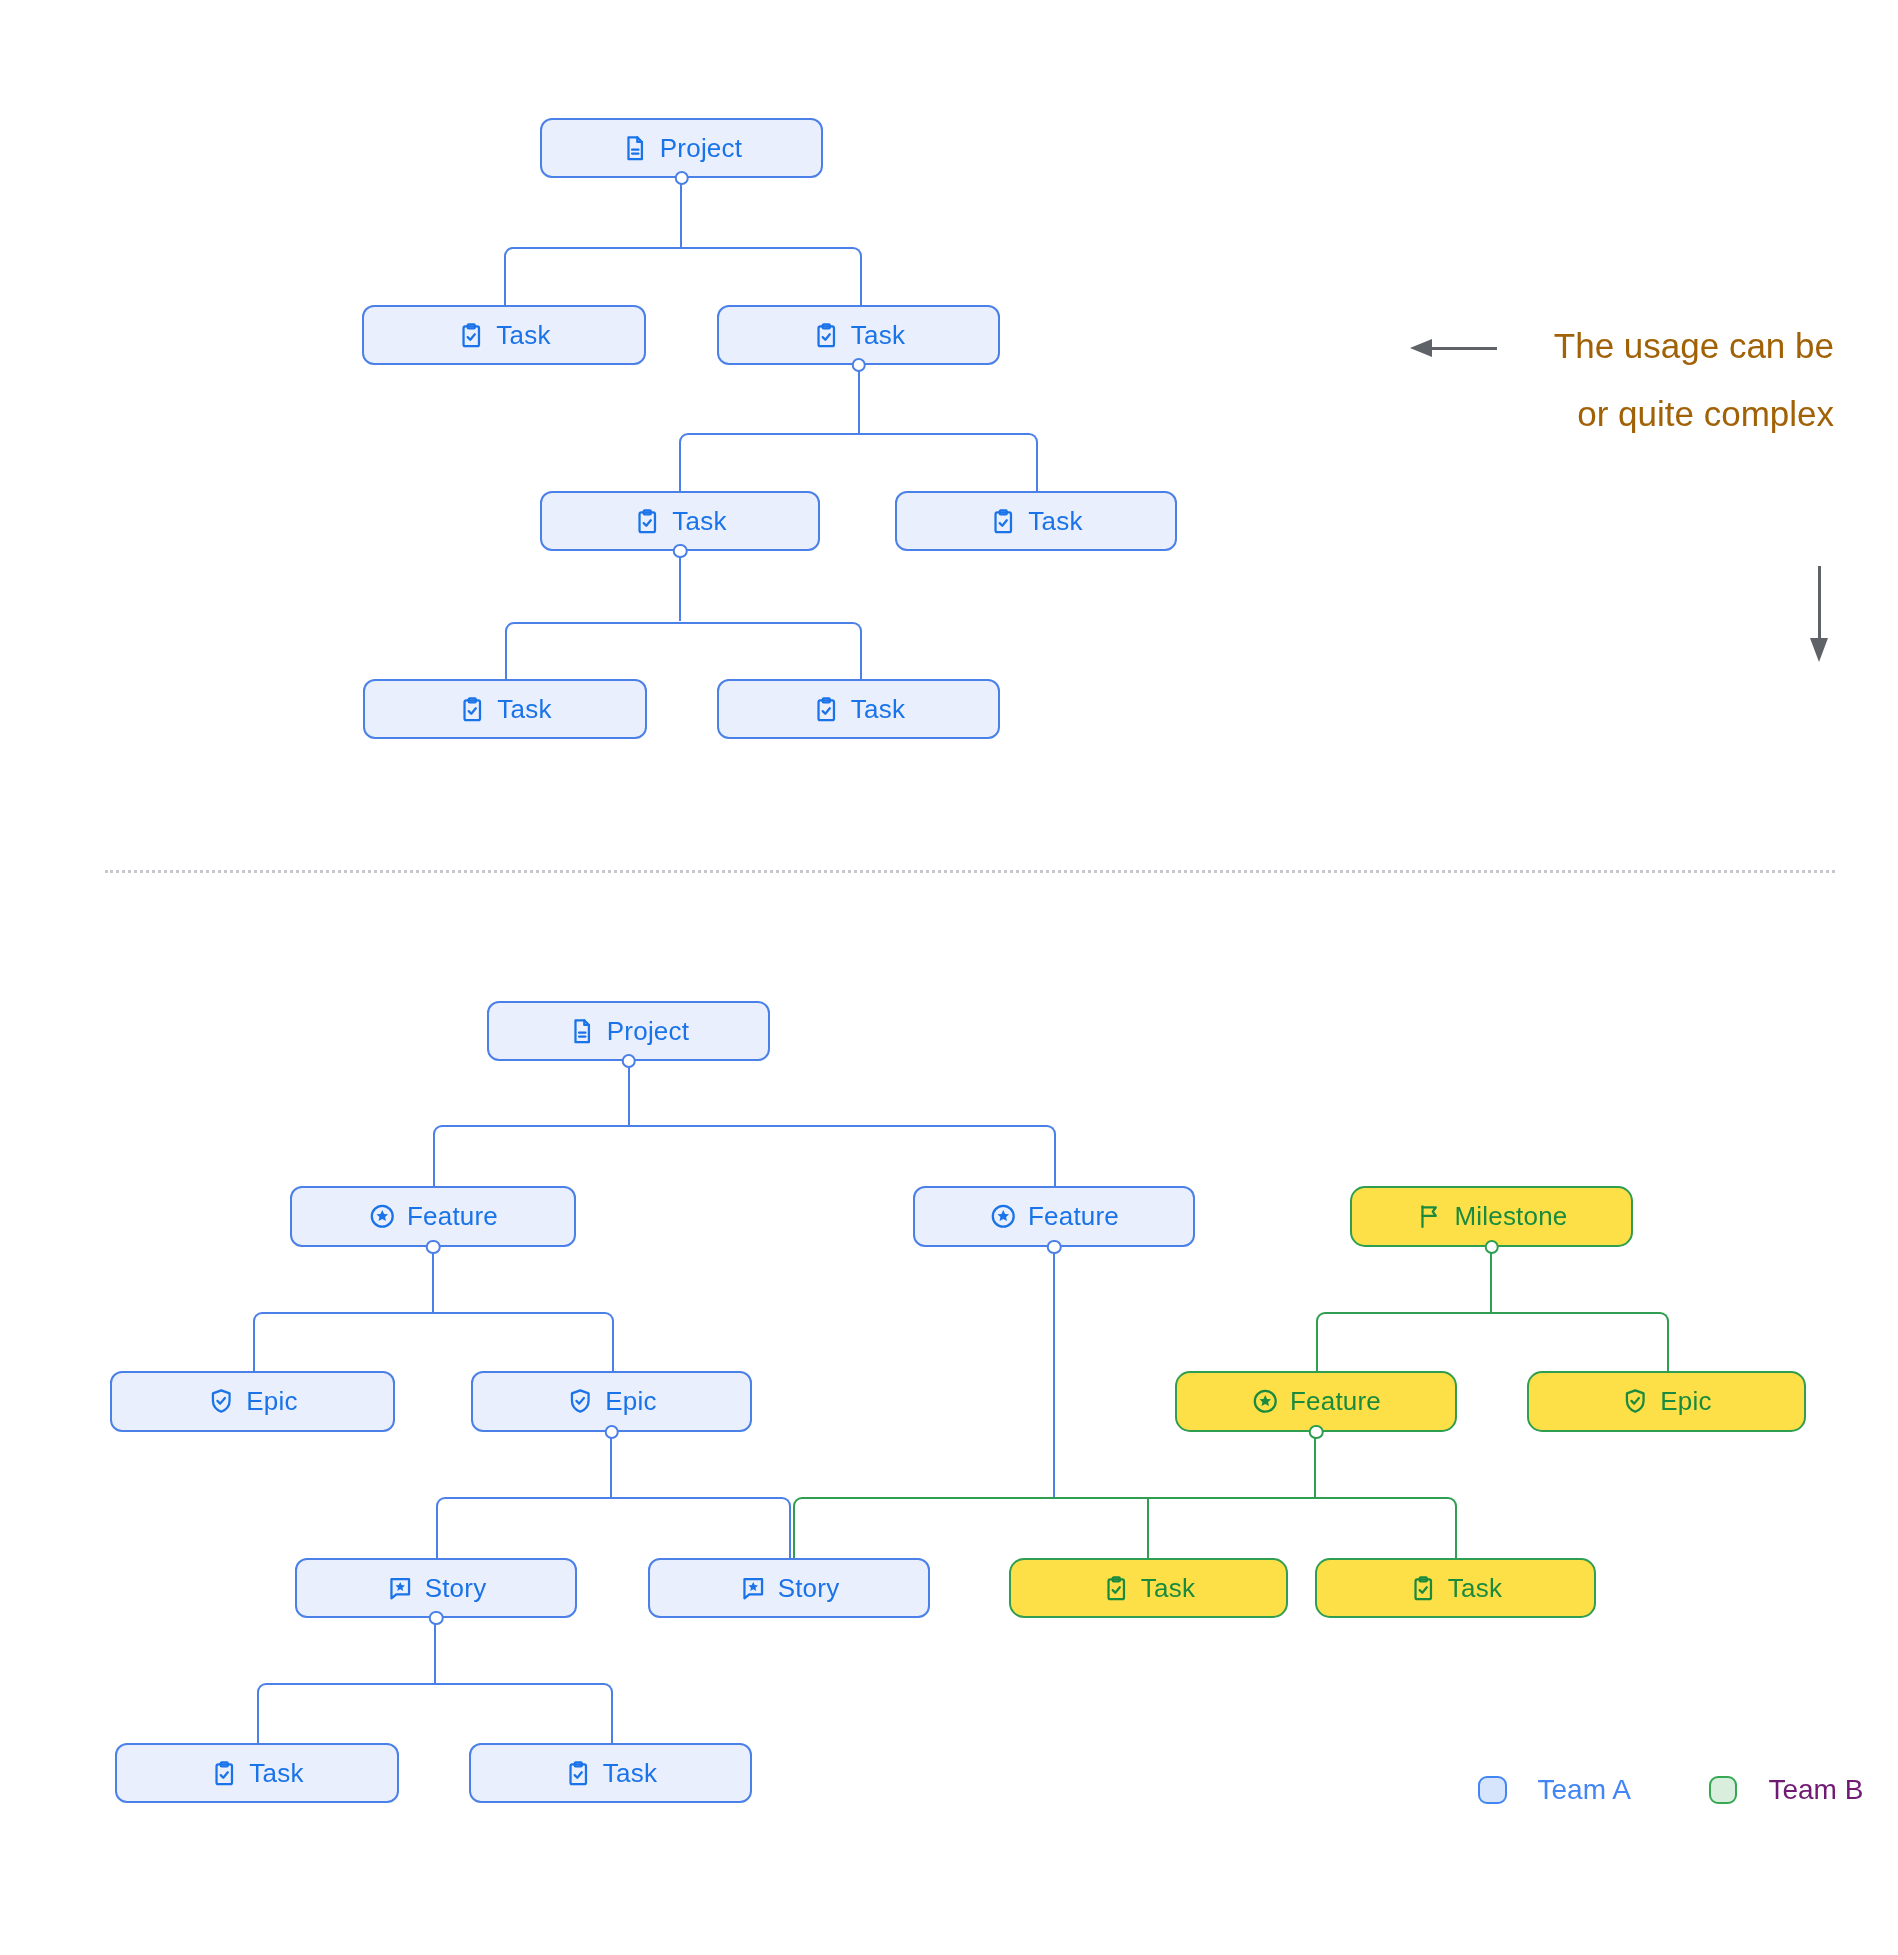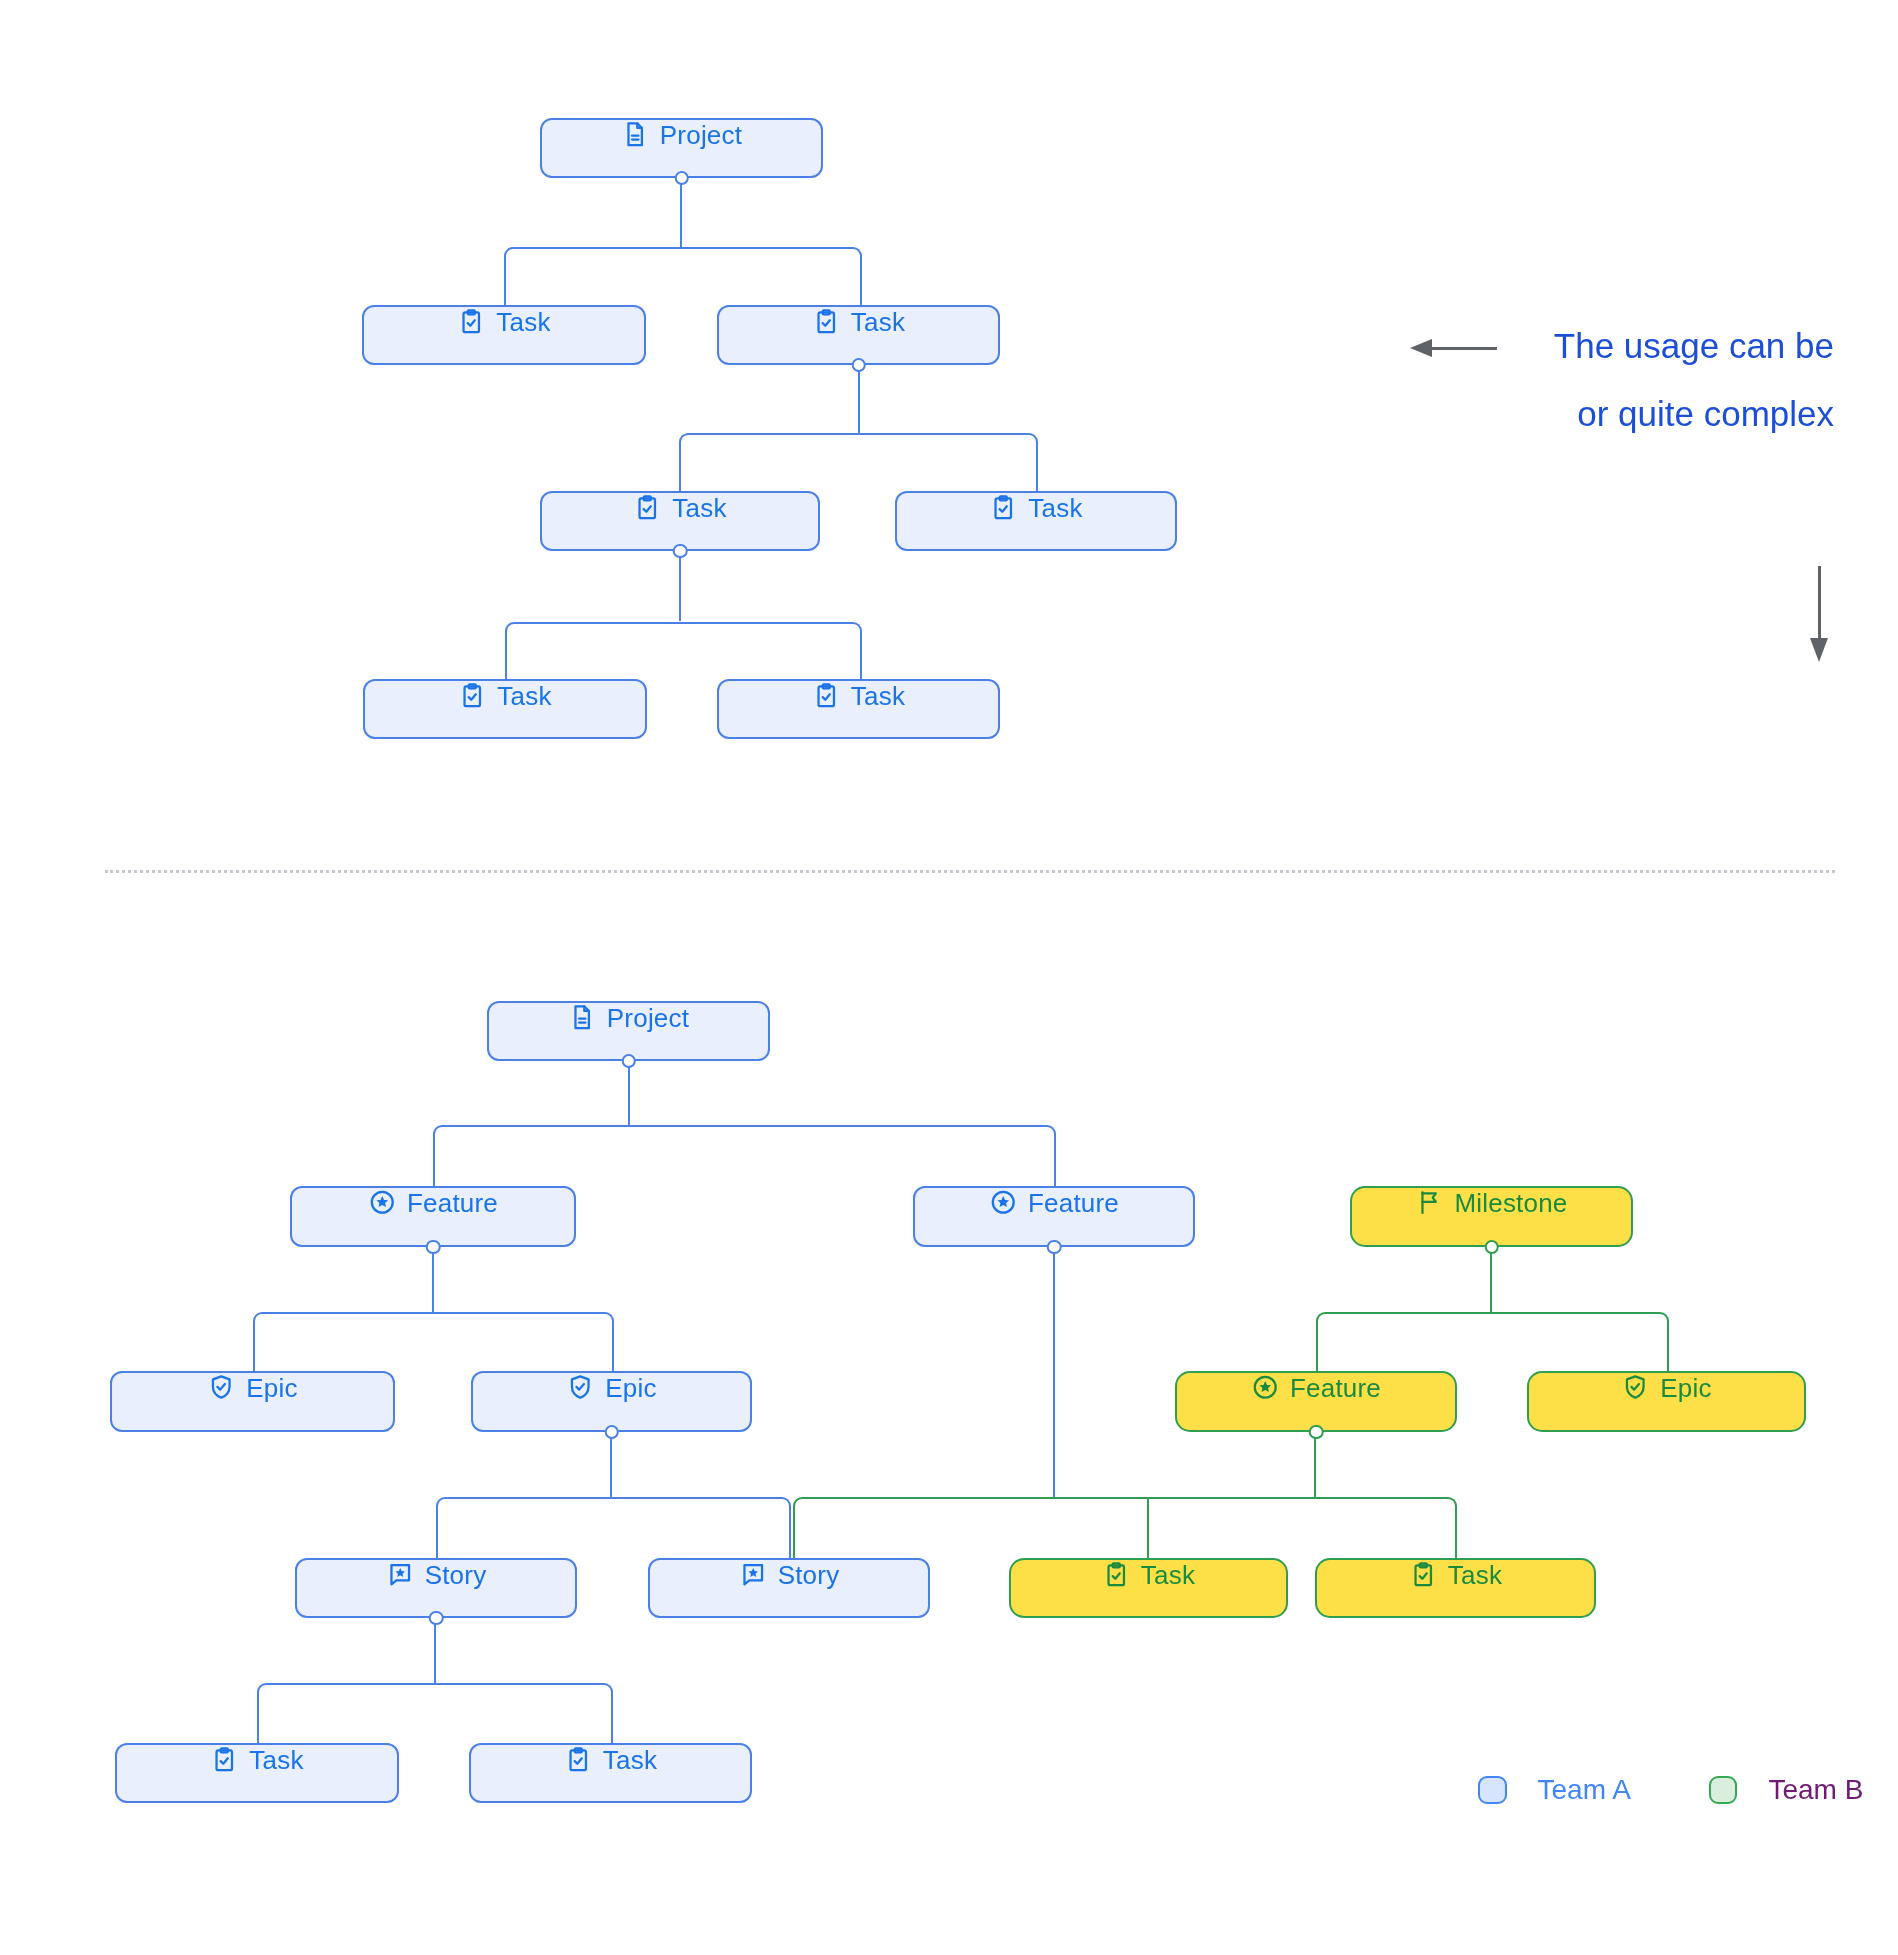--- a/index.html
+++ b/index.html
@@ -1,21 +1,21 @@
 <!DOCTYPE html>
 <html style="font-size:12px"><head>
 <meta charset="utf-8">
 <style>
   html,body{margin:0;padding:0;background:#ffffff;}
   .canvas{position:relative;width:1898px;height:1955px;background:#ffffff;overflow:hidden;
           font-family:"Liberation Sans",sans-serif;}
 
   
   .node{position:absolute;box-sizing:border-box;border:2.2px solid;border-radius:12px;
-        display:flex;align-items:flex-start;justify-content:center;gap:10.5px;
+        display:flex;align-items:center;justify-content:center;gap:10.5px;
         font-size:26px;font-weight:500;letter-spacing:0.2px;}
   .node.blue{border-color:#4b80e8;background:#e9effc;color:#1a73e8;}
   .node.green{border-color:#2f9e50;background:#fde047;color:#1a8a3f;border-radius:15px;}
   .icon{display:flex;align-items:center;}
   .icon svg{width:28.5px;height:28.5px;display:block;}
 
   
   .port{position:absolute;left:50%;bottom:-9px;transform:translateX(-50%);
         width:10.5px;height:10.5px;border-radius:50%;background:#ffffff;border:2.2px solid;}
   .node.blue .port{border-color:#4b80e8;}
@@ -24,21 +24,21 @@
   
   .vline{position:absolute;width:2.2px;}
   .vline.blue{background:#4b80e8;}
   .vline.green{background:#2f9e50;}
   .rail{position:absolute;box-sizing:border-box;border-top:2.2px solid;border-left:2.2px solid;
         border-right:2.2px solid;border-radius:9px 9px 0 0;}
   .rail.blue{border-color:#4b80e8;}
   .rail.green{border-color:#2f9e50;}
 
   
-  .annotation{position:absolute;right:64px;top:318px;text-align:right;color:#1d4ed8;
+  .annotation{position:absolute;right:64px;top:318px;text-align:right;color:#a16207;
               font-size:35px;line-height:56px;font-weight:400;}
   .annotation .group2{margin-top:12px;}
   .arrow-left{position:absolute;left:1410px;top:339px;width:86px;height:18px;}
   .arrow-left .shaft{position:absolute;left:19.5px;top:7.5px;width:67px;height:3px;background:#5f6368;}
   .arrow-left .head{position:absolute;left:0;top:0;width:0;height:0;
         border-top:9px solid transparent;border-bottom:9px solid transparent;
         border-right:22.5px solid #5f6368;}
   .arrow-down{position:absolute;left:1808px;top:566px;width:22.5px;height:97px;}
   .arrow-down .shaft{position:absolute;left:9.7px;top:0;width:3px;height:73px;background:#5f6368;}
   .arrow-down .head{position:absolute;left:1.5px;top:72px;width:0;height:0;

